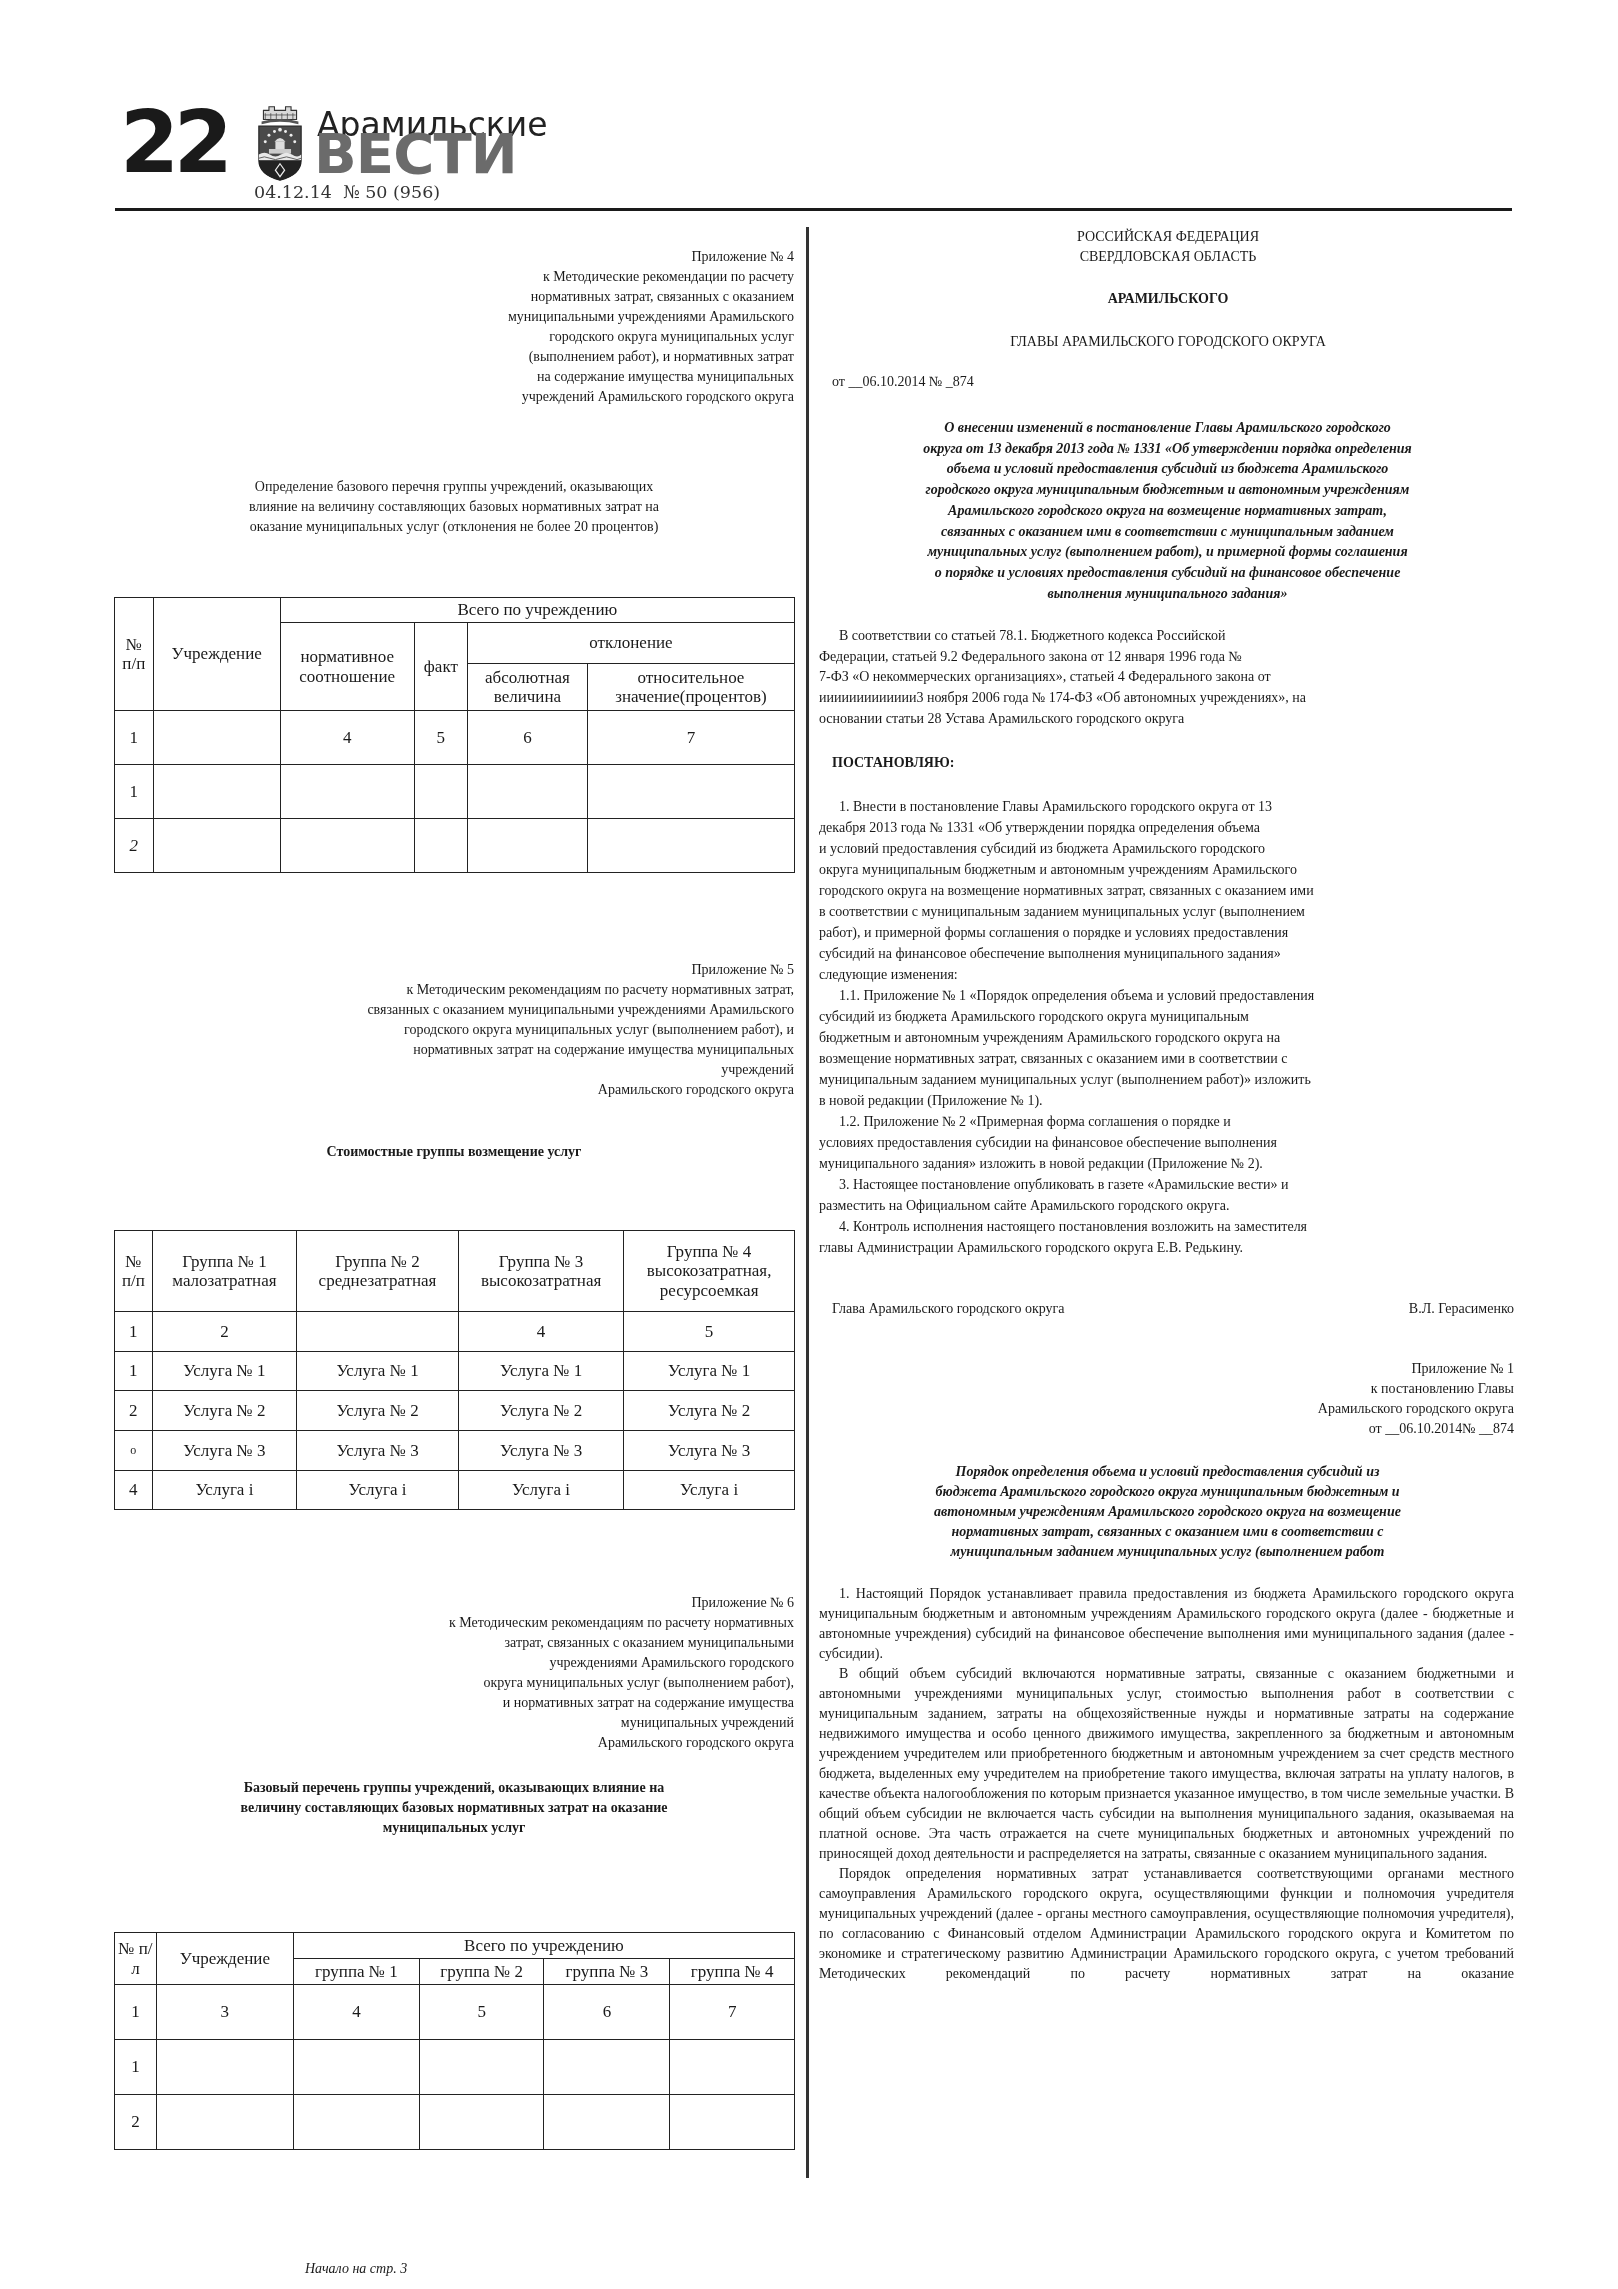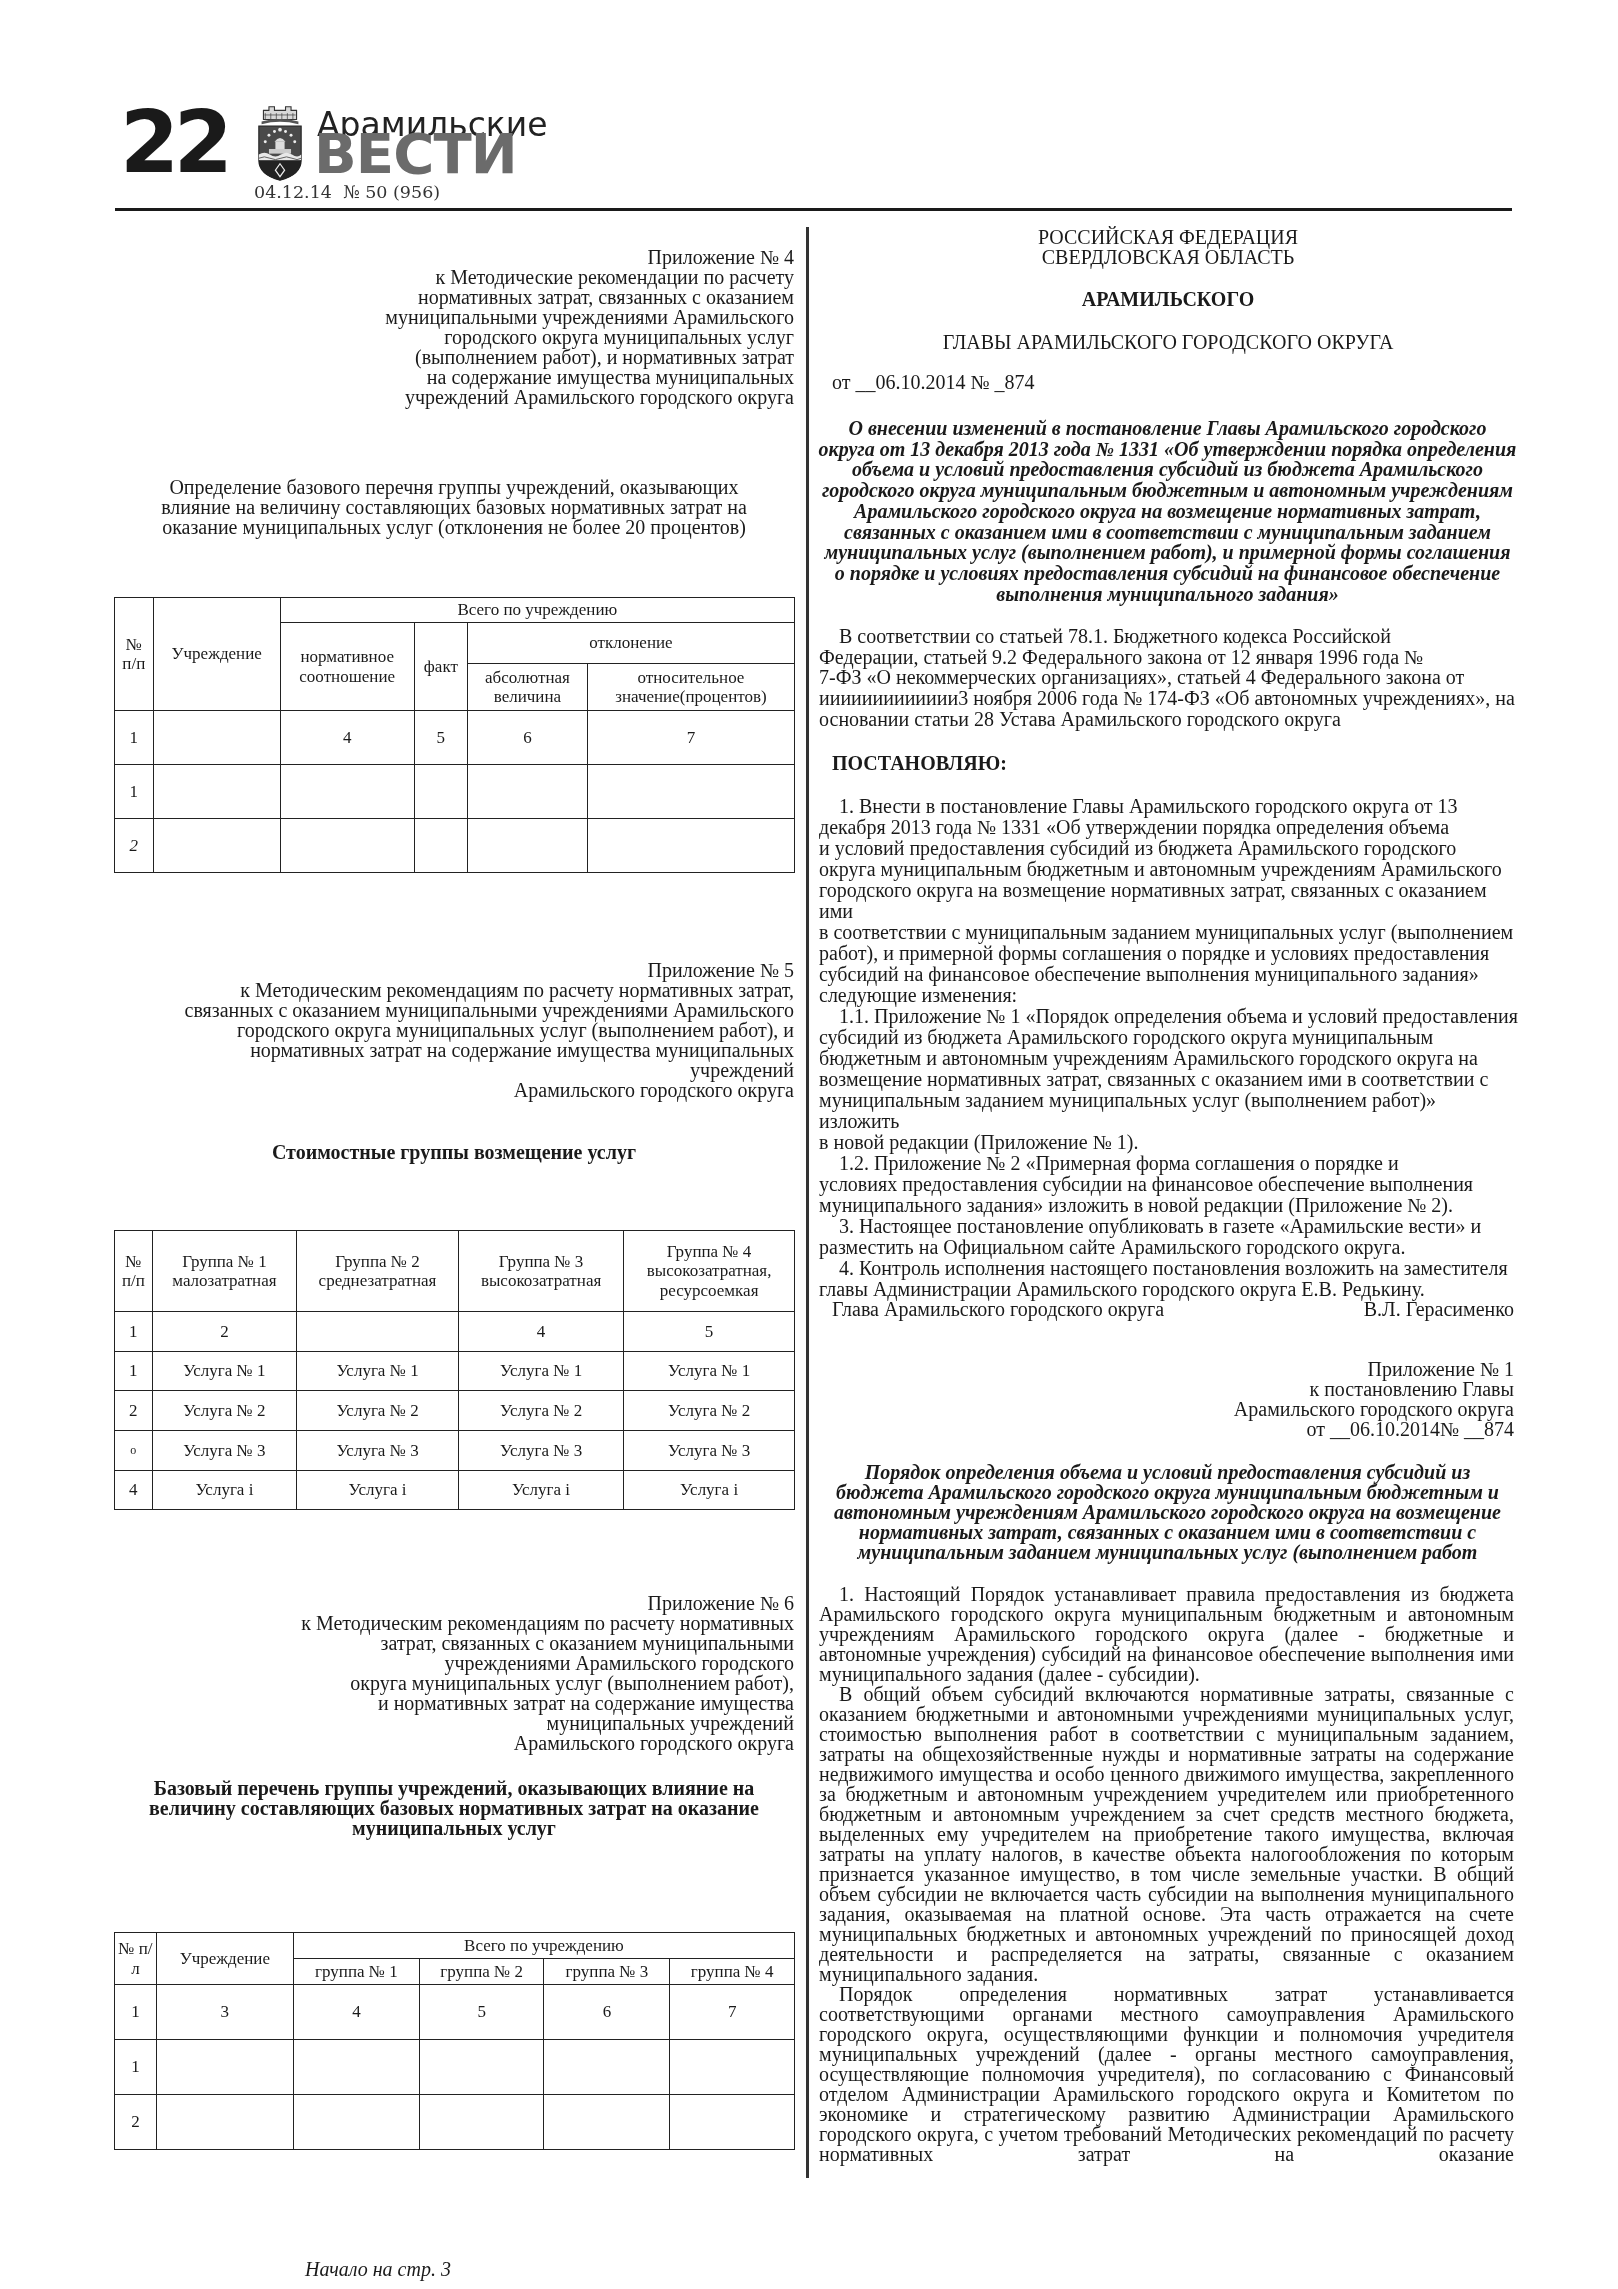--- a/index.html
+++ b/index.html
@@ -13,21 +13,21 @@
   .emblem { left:256px; top:103px; width:48px; height:81px; }
   .brand-top { left:317px; top:105px; font-family:"DejaVu Sans", sans-serif; font-size:33px;
                color:#222; letter-spacing:0px; }
   .brand-main { left:314px; top:127px; font-family:"DejaVu Sans", sans-serif; font-weight:bold;
                 font-size:55px; line-height:1; color:#6b6b6b; letter-spacing:-0.9px; transform:scaleX(1.02); transform-origin:left; }
   .issue-line { left:254px; top:182px; font-family:"DejaVu Serif", serif; font-size:17.5px; color:#333; }
   .header-rule { left:115px; top:208px; width:1397px; height:2.8px; background:#1a1a1a; }
   .col-divider { left:806px; top:227px; width:2.8px; height:1951px; background:#333; }
 
   
-  .txt { font-size:20px; line-height:20px; }
+  .txt { font-size:14px; line-height:20px; }
   .right { text-align:right; }
   .center { text-align:center; }
   .justify { text-align:justify; }
   .bold { font-weight:bold; }
   .bi { font-weight:bold; font-style:italic; }
   .it { font-style:italic; }
   .indent { text-indent:20px; }
   p { margin:0; }
 
   

